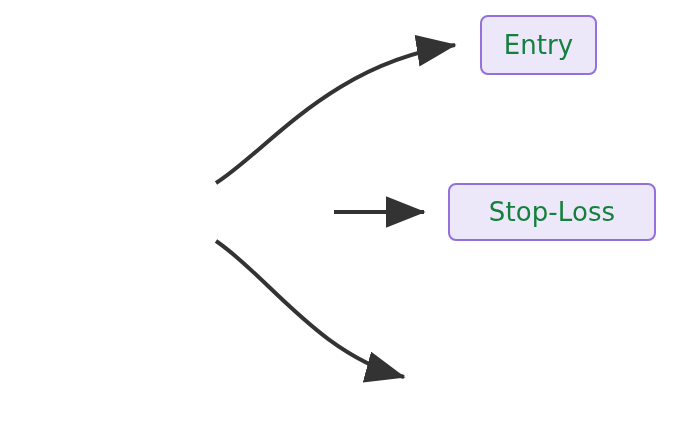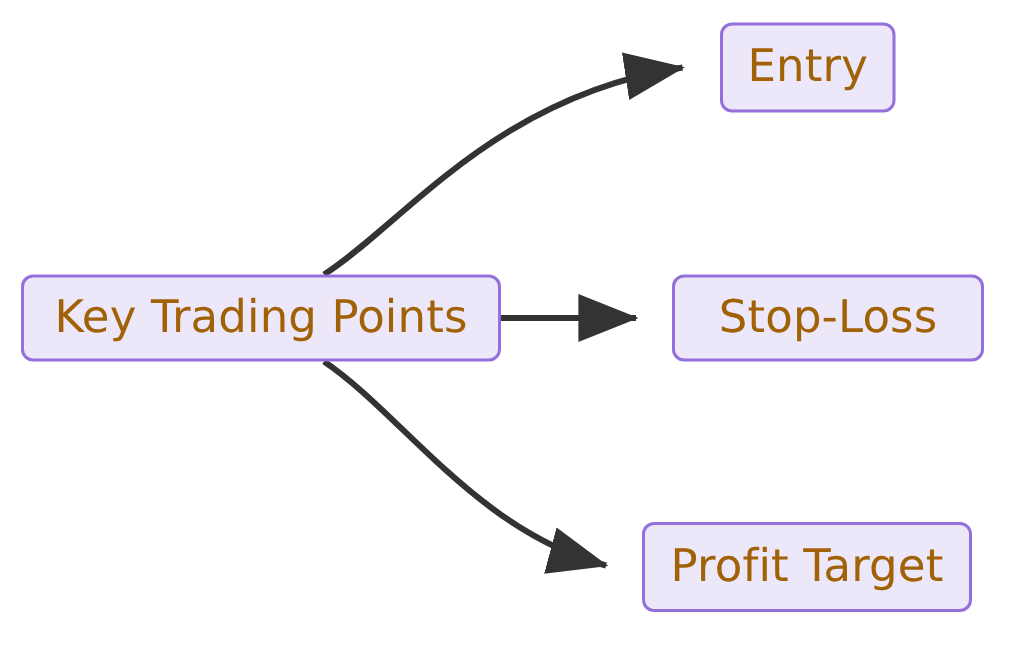--- a/index.html
+++ b/index.html
@@ -30,23 +30,23 @@
     box-sizing: border-box;
     display: flex;
     align-items: center;
     justify-content: center;
     background: #ece8fa;
     border: 2px solid #9370db;
     border-radius: 8px;
   }
   .flow-node-label {
     font-family: "DejaVu Sans", sans-serif;
-    font-size: 30px;
+    font-size: 26px;
     line-height: 1;
-    color: #a16207;
+    color: #15803d;
     white-space: nowrap;
     letter-spacing: 0.1px;
   }
   #node-root      { left: 14px;  top: 183px; width: 320px; height: 58px; }
   #node-entry     { left: 480px; top: 15px;  width: 117px; height: 60px; }
   #node-stoploss  { left: 448px; top: 183px; width: 208px; height: 58px; }
   #node-profit    { left: 428px; top: 348px; width: 220px; height: 60px; }
 </style>
 </head>
 <body>
@@ -60,29 +60,23 @@
       </marker>
     </defs>
 
     <path d="M216,183 C268,150 330,64 455,45" fill="none" stroke="#333333" stroke-width="4" stroke-linecap="butt" marker-end="url(#arrow-head)"></path>
 
     <path d="M334,212 L424,212" fill="none" stroke="#333333" stroke-width="4" stroke-linecap="butt" marker-end="url(#arrow-head)"></path>
 
     <path d="M216,241 C268,276 318,354 404,377" fill="none" stroke="#333333" stroke-width="4" stroke-linecap="butt" marker-end="url(#arrow-head)"></path>
   </svg>
 
-  <div class="flow-node" id="node-root">
-    <span class="flow-node-label">Key Trading Points</span>
-  </div>
 
   <div class="flow-node" id="node-entry">
     <span class="flow-node-label">Entry</span>
   </div>
 
   <div class="flow-node" id="node-stoploss">
     <span class="flow-node-label">Stop-Loss</span>
   </div>
 
-  <div class="flow-node" id="node-profit">
-    <span class="flow-node-label">Profit Target</span>
-  </div>
 
 </div>
 
 </body></html>

